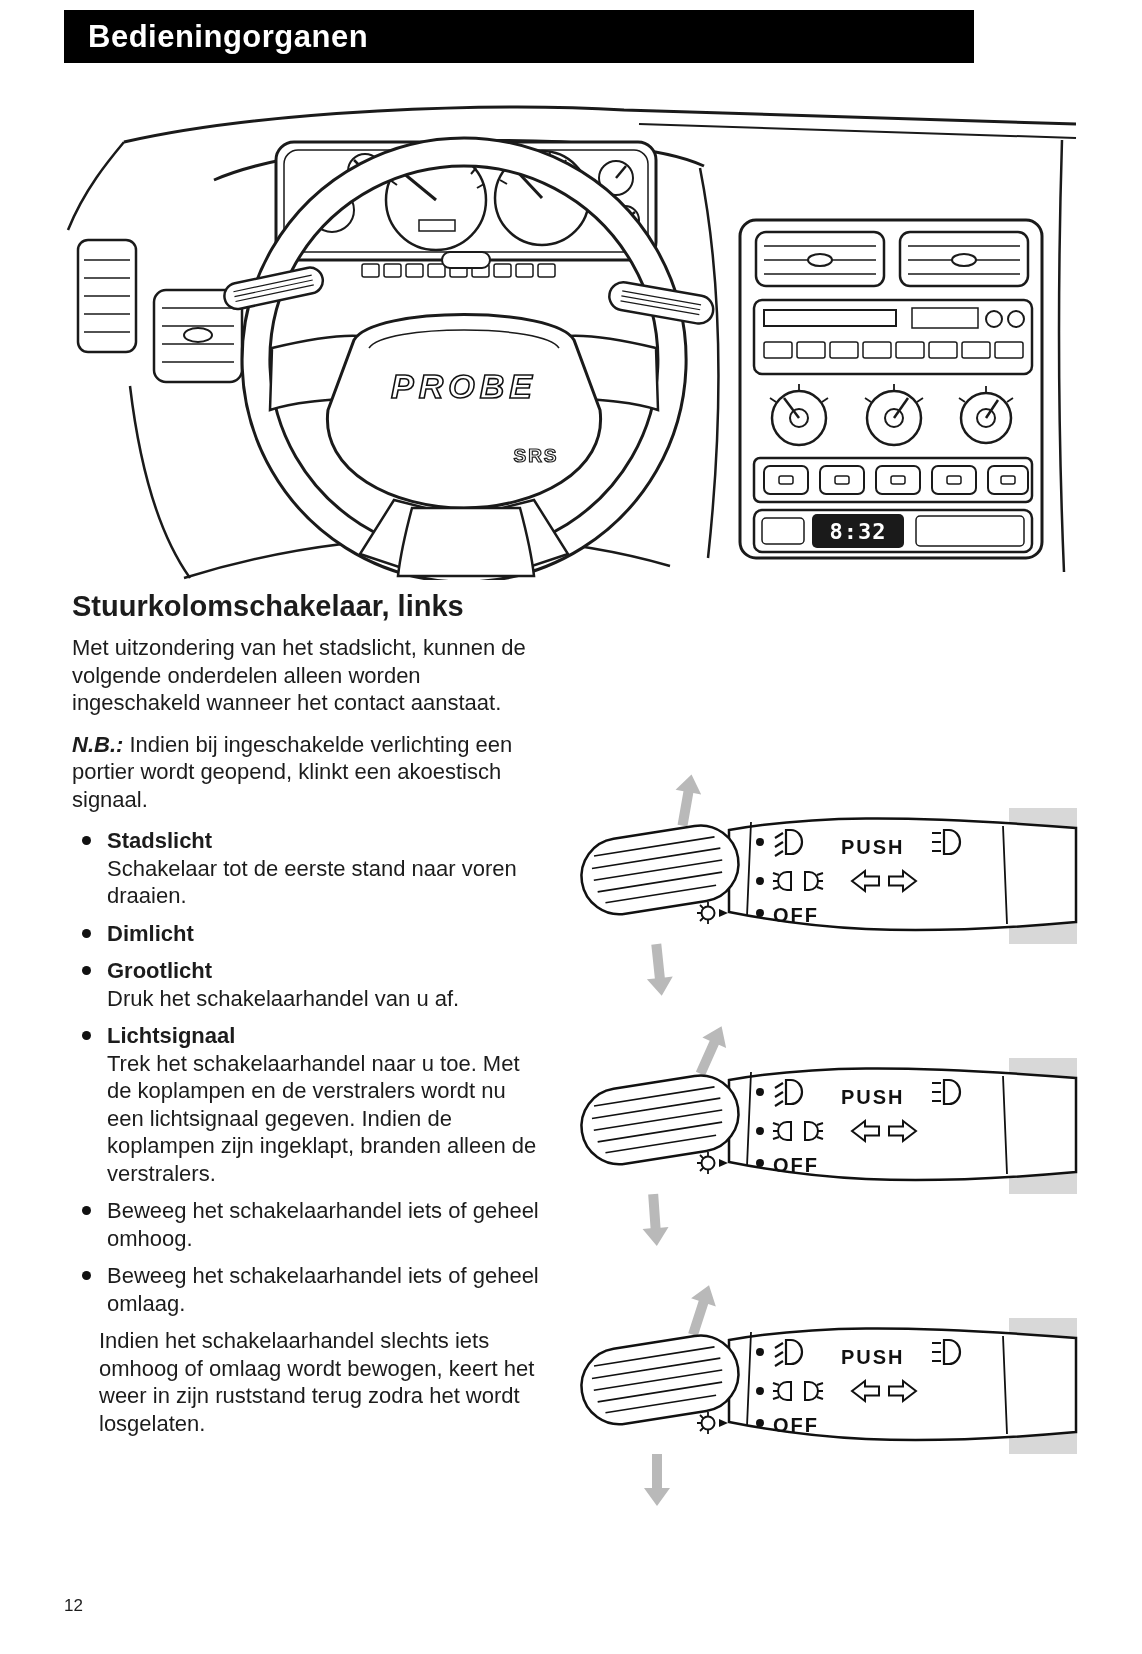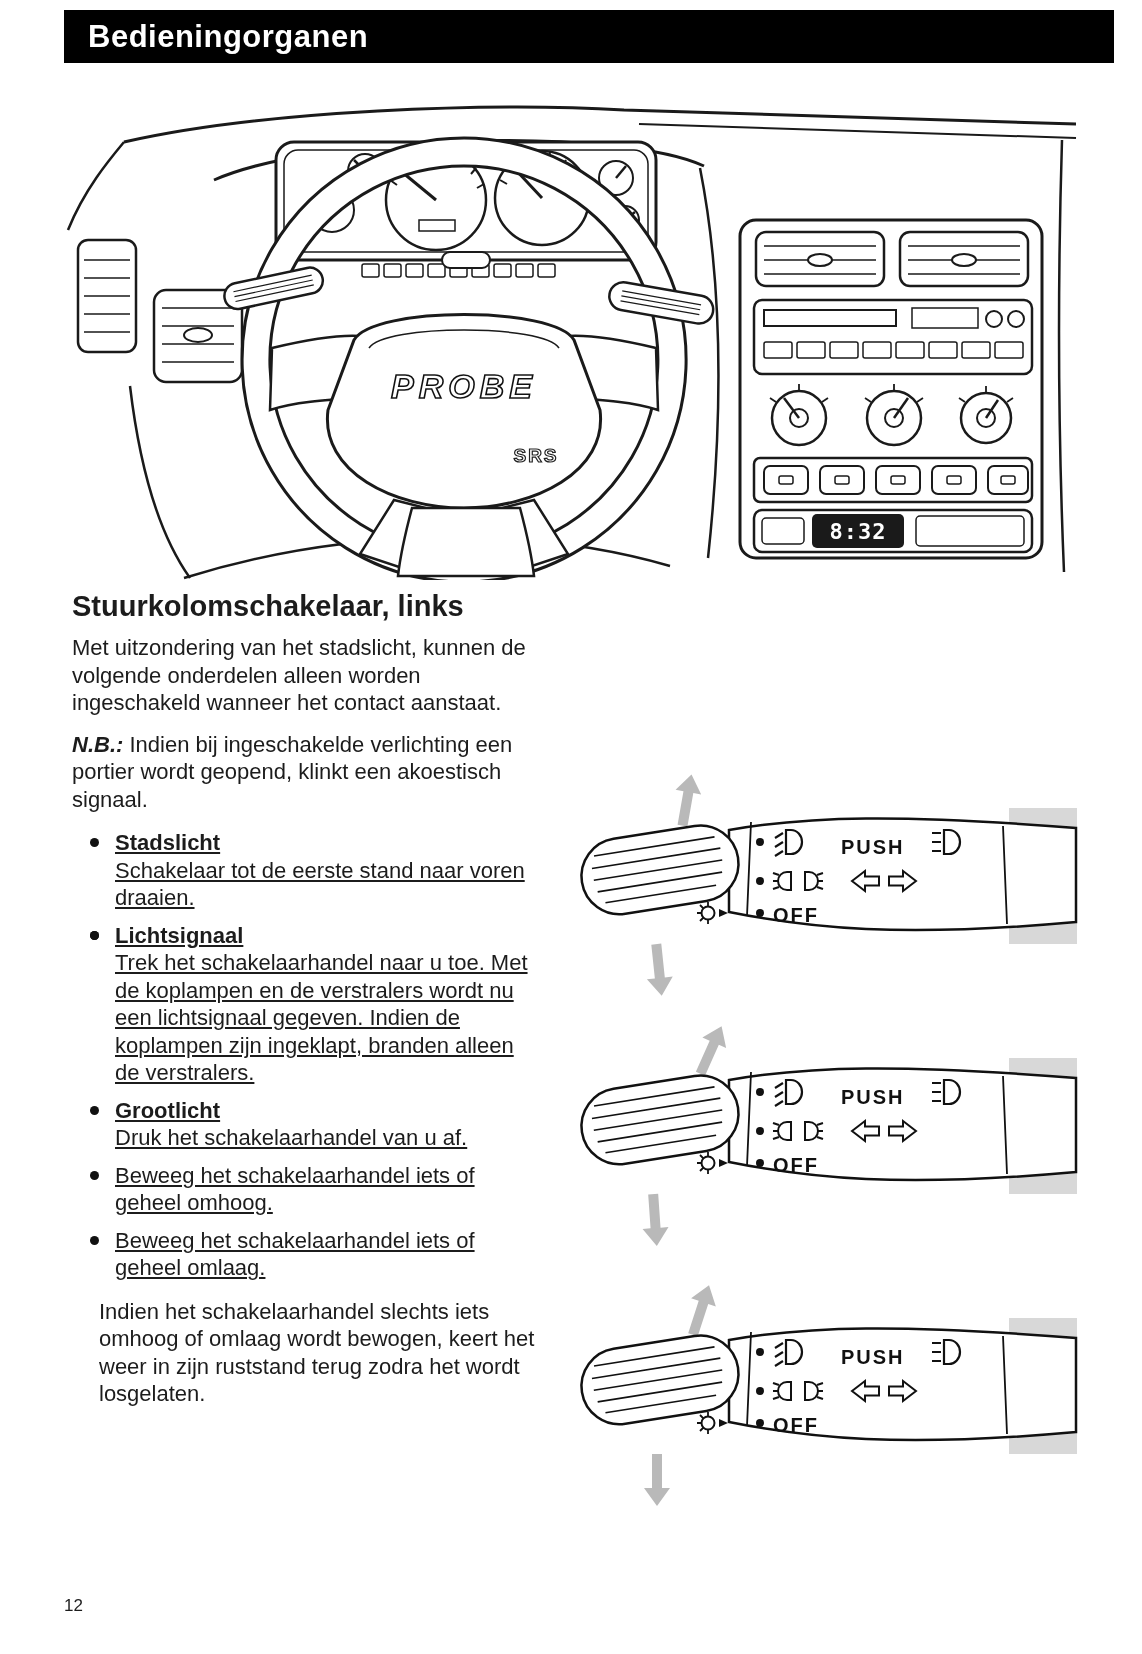--- a/index.html
+++ b/index.html
@@ -1,30 +1,30 @@
 <!DOCTYPE html>
 <html><head>
 <meta charset="utf-8">
 <style>
   html,body{margin:0;padding:0;background:#ffffff;}
   body{width:1142px;height:1654px;position:relative;font-family:"Liberation Sans",sans-serif;color:#1c1c1c;}
   .page{position:relative;width:1142px;height:1654px;background:#fff;overflow:hidden;}
 
-  .header-bar{position:absolute;left:64px;top:10px;width:1050px;height:53px;background:#000;
+  .header-bar{position:absolute;left:64px;top:10px;width:910px;height:53px;background:#000;
     display:flex;align-items:center;padding-left:24px;box-sizing:border-box;}
   .header-bar .title{color:#fff;font-size:31px;font-weight:bold;letter-spacing:.5px;}
 
   .dash-wrap{position:absolute;left:64px;top:80px;width:1014px;height:500px;}
   .dash-wrap svg{display:block;width:1014px;height:500px;}
 
   .content{position:absolute;left:72px;top:588px;width:484px;font-size:22px;line-height:1.25;}
   .section-title{font-size:29px;font-weight:bold;margin:0 0 10px 0;}
   .para{margin:0 12px 14px 0;}
   .nb-label{font-weight:bold;font-style:italic;}
-  ul.ctrl-list{list-style:none;margin:16px;padding:0;text-decoration:underline;}
+  ul.ctrl-list{list-style:none;margin:8px;padding:0;}
   ul.ctrl-list li{position:relative;padding-left:27px;margin:0 0 10px 0;}
   .bullet-dot{position:absolute;left:2px;top:9px;width:9px;height:9px;border-radius:50%;background:#111;}
   .item-title{font-weight:bold;}
   .outro{margin-top:4px;}
 
   .stalk{position:absolute;width:500px;height:230px;}
   .stalk svg{display:block;width:500px;height:230px;}
   .stalk-1{left:578px;top:772px;}
   .stalk-2{left:578px;top:1022px;}
   .stalk-3{left:578px;top:1282px;}
@@ -256,30 +256,31 @@
       <span>Indien bij ingeschakelde verlichting een portier wordt geopend, klinkt een akoestisch signaal.</span>
     </p>
     <ul class="ctrl-list">
       <li>
         <span class="bullet-dot"></span>
         <div class="item-title">Stadslicht</div>
         <div class="item-text">Schakelaar tot de eerste stand naar voren draaien.</div>
       </li>
       <li>
         <span class="bullet-dot"></span>
+        <div class="item-title">Dimlicht</div>
+      </li>
+      <li>
+        <span class="bullet-dot"></span>
+        <div class="item-title">Grootlicht</div>
+        <div class="item-text">Druk het schakelaarhandel van u af.</div>
       </li>
       <li>
         <span class="bullet-dot"></span>
         <div class="item-title">Lichtsignaal</div>
         <div class="item-text">Trek het schakelaarhandel naar u toe. Met de koplampen en de verstralers wordt nu een lichtsignaal gegeven. Indien de koplampen zijn ingeklapt, branden alleen de verstralers.</div>
-      </li>
-      <li>
-        <span class="bullet-dot"></span>
-        <div class="item-title">Grootlicht</div>
-        <div class="item-text">Druk het schakelaarhandel van u af.</div>
       </li>
       <li>
         <span class="bullet-dot"></span>
         <div class="item-text">Beweeg het schakelaarhandel iets of geheel omhoog.</div>
       </li>
       <li>
         <span class="bullet-dot"></span>
         <div class="item-text">Beweeg het schakelaarhandel iets of geheel omlaag.</div>
       </li>
     </ul>

